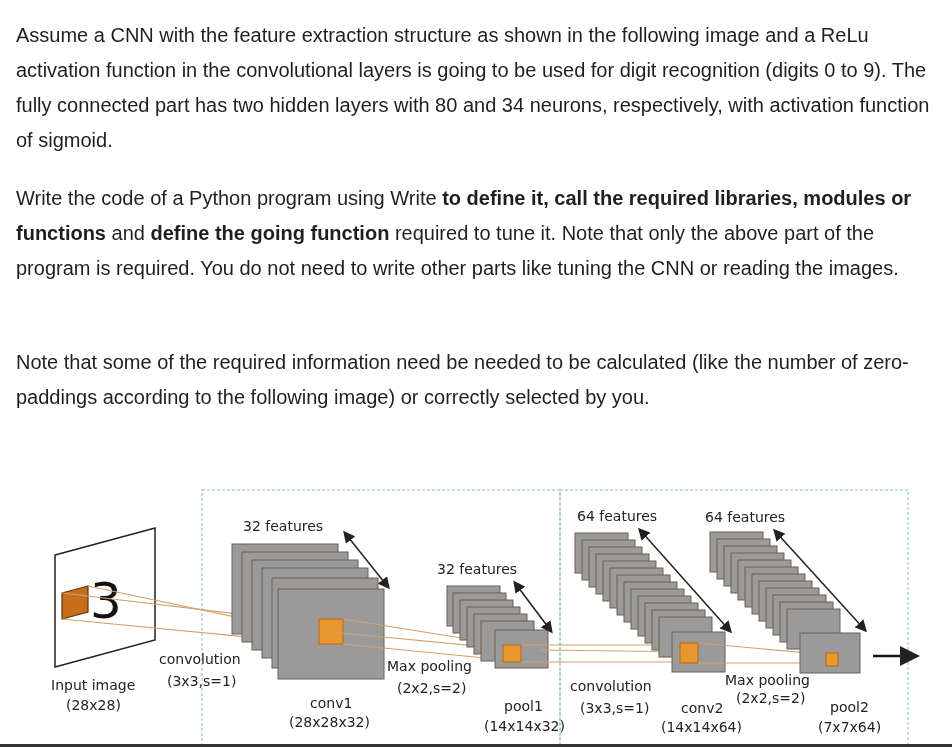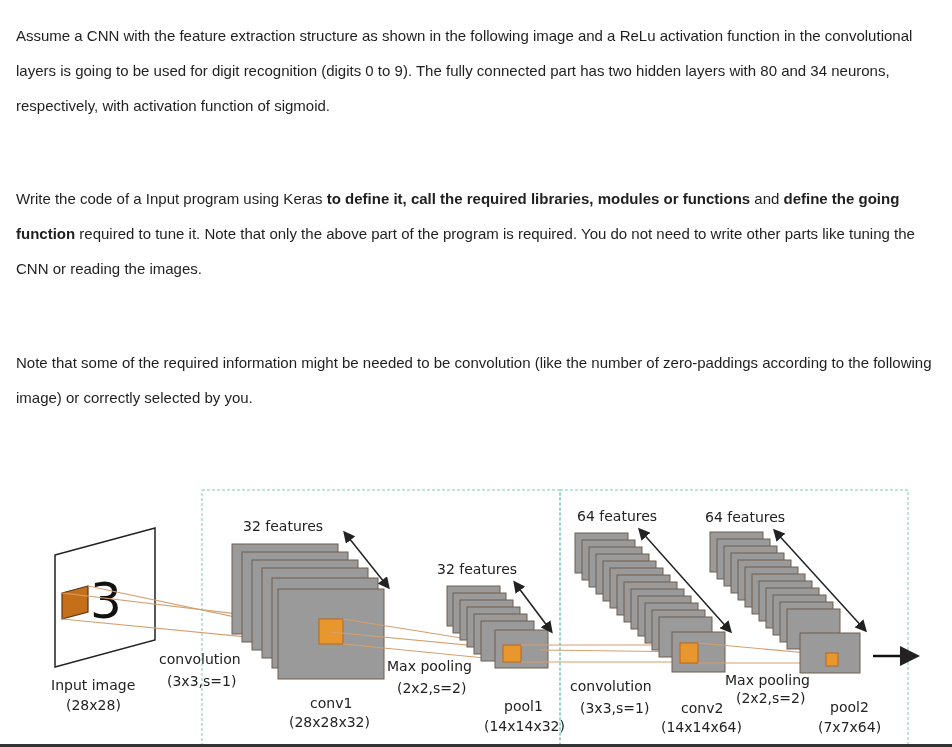--- a/index.html
+++ b/index.html
@@ -1,32 +1,32 @@
 <!DOCTYPE html>
 <html><head>
 <meta charset="utf-8">
 <style>
   html, body { margin:0; padding:0; background:#ffffff; }
   body { width:952px; height:747px; overflow:hidden; position:relative;
          font-family:"Liberation Sans", sans-serif; color:#1f1f1f; }
-  .para { position:absolute; left:16px; width:925px; font-size:15px; line-height:35px; margin:0; }
+  .para { position:absolute; left:16px; width:925px; font-size:20px; line-height:35px; margin:0; }
   .para b { font-weight:bold; }
   #p1 { top:18px; }
   #p2 { top:181px; }
   #p3 { top:345px; }
   #diagram { position:absolute; left:0; top:470px; width:952px; height:277px; }
   .lbl { font-family:"DejaVu Sans", sans-serif; font-size:14px; fill:#222; }
   .bottom-rule { position:absolute; left:0; top:744px; width:952px; height:3px; background:#333; }
 </style>
 </head>
 <body>
 
 <p class="para" id="p1">Assume a CNN with the feature extraction structure as shown in the following image and a ReLu activation function in the convolutional layers is going to be used for digit recognition (digits 0 to 9). The fully connected part has two hidden layers with 80 and 34 neurons, respectively, with activation function of sigmoid.</p>
-<p class="para" id="p2"><span> Write the code of a Input program using Keras </span><b>to define it, call the required libraries, modules or functions</b><span> and </span><b>define the going function</b><span> required to tune it. Note that only the above part of the program is required. You do not need to write other parts like tuning the CNN or reading the images.</span></p>
-<p class="para" id="p3">Note that some of the required information might be needed to be convolution (like the number of zero-paddings according to the following image) or correctly selected by you.</p>
+<p class="para" id="p2"><span> Write the code of a Python program using Write </span><b>to define it, call the required libraries, modules or functions</b><span> and </span><b>define the going function</b><span> required to tune it. Note that only the above part of the program is required. You do not need to write other parts like tuning the CNN or reading the images.</span></p>
+<p class="para" id="p3">Note that some of the required information need be needed to be calculated (like the number of zero-paddings according to the following image) or correctly selected by you.</p>
 
 <svg id="diagram" viewBox="0 470 952 277" xmlns="http://www.w3.org/2000/svg">
   <defs>
     <marker id="ah" markerWidth="8" markerHeight="8" refX="6" refY="4" orient="auto-start-reverse">
       <path d="M0,0 L8,4 L0,8 z" fill="#222"></path>
     </marker>
   </defs>
 
   <rect x="202" y="490" width="358" height="260" fill="none" stroke="#7fc8b8" stroke-width="1" stroke-dasharray="3,2"></rect>
   <rect x="560" y="490" width="348" height="260" fill="none" stroke="#7fc8b8" stroke-width="1" stroke-dasharray="3,2"></rect>

